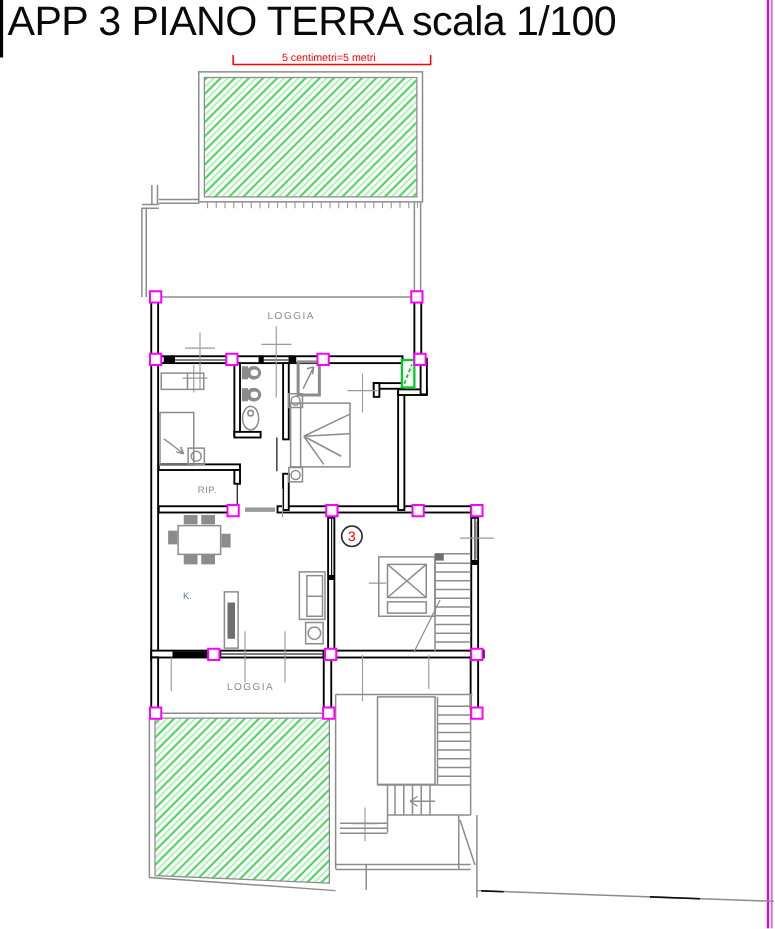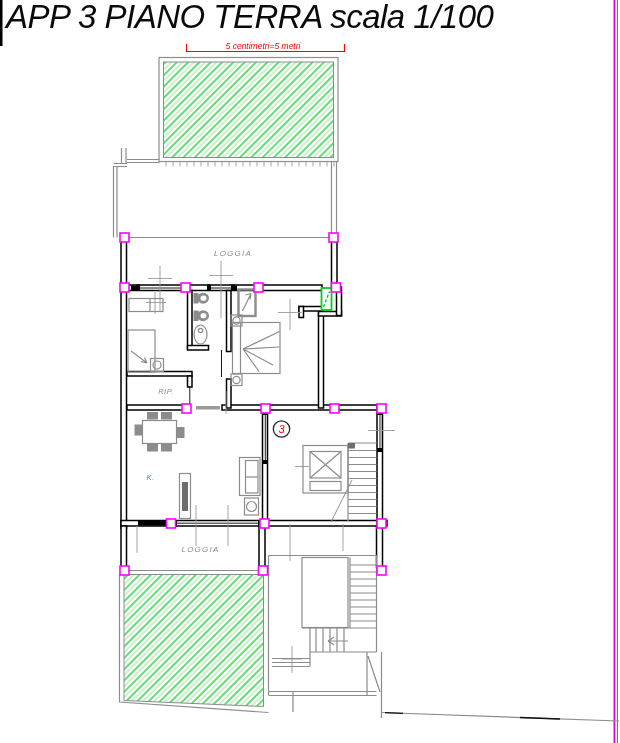--- a/index.html
+++ b/index.html
@@ -1,17 +1,17 @@
 <!DOCTYPE html>
 <html style="--wall: #000000; --outline-gray: #8c8c8c; --hatch-green: #2fd144; --hatch-green-light: #aee8b4; --magenta: #ff00ff; --boundary-magenta: #e400e4; --red: #ff0000; --label-gray: #8a8a8a; --kitchen-blue: #4d7fa8; --door-green: #00cc22;"><head>
 <meta charset="utf-8">
 <style>
   html,body{margin:0;padding:0;background:#fff;}
   #canvas{position:relative;width:620px;height:743px;background:#fff;overflow:hidden;
-          font-family:"Liberation Sans",sans-serif;font-style:italic;}
+          font-family:"Liberation Sans",sans-serif;}
   #plan-title{position:absolute;left:6px;top:-2px;font-size:33px;letter-spacing:-0.5px;
               color:#0a0a0a;white-space:nowrap;font-family:"Liberation Sans",sans-serif;}
   svg{position:absolute;left:0;top:0;}
   .wall{fill:#fff;stroke:var(--wall);stroke-width:1.5;}
   .wfill{fill:var(--wall);stroke:none;}
   .wline{stroke:var(--wall);stroke-width:0.9;fill:none;}
   .g{stroke:var(--outline-gray);stroke-width:1.2;fill:none;}
   .g2{stroke:var(--outline-gray);stroke-width:2.4;fill:none;}
   .gthin{stroke:#9a9a9a;stroke-width:0.9;fill:none;}
   .gfill{fill:var(--outline-gray);stroke:none;}

